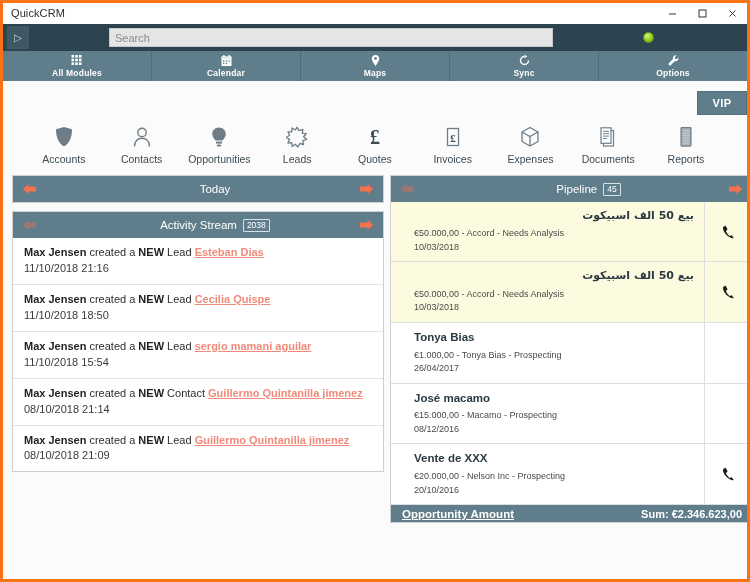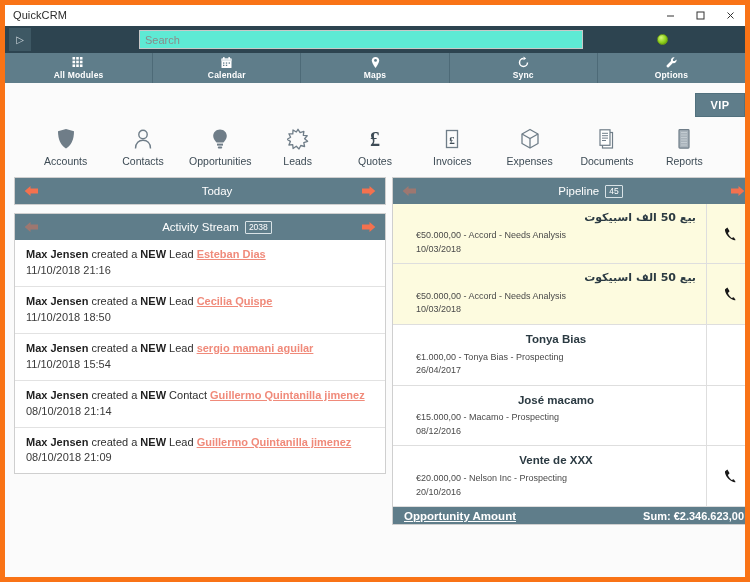--- a/index.html
+++ b/index.html
@@ -4,21 +4,21 @@
 <style>
   * { box-sizing: border-box; margin: 0; padding: 0; }
   html, body {
     width: 750px; height: 582px;
     font-family: "Liberation Sans", sans-serif;
     background: #ffffff;
     overflow: hidden;
   }
   .window {
     width: 750px; height: 582px;
-    border: 5px solid #f97316;
+    border: 3px solid #f97316;
     background: #fbfbfb;
     display: flex; flex-direction: column;
     position: relative;
   }
   
   .titlebar {
     height: 21px; flex: 0 0 21px;
     background: #ffffff;
     display: flex; align-items: center;
     border-bottom: 1px solid #ffffff;
@@ -44,23 +44,23 @@
   }
   .back-tab {
     width: 22px; height: 23px;
     background: #3e5864;
     display: flex; align-items: center; justify-content: center;
     color: #cfd8dd; font-size: 10px;
     margin-right: 4px;
   }
   .search-input {
     flex: 0 0 444px;
-    margin-left: 104px;
+    margin-left: 76px;
     height: 19px;
-    background: #5eead4;
+    background: #e5e5e5;
     border: 1px solid #c8c8c8;
     font-size: 11px;
     color: #777;
     padding: 0 5px;
     font-family: "Liberation Sans", sans-serif;
     outline: none;
   }
   .search-input::placeholder { color: #8b8b8b; }
   .status-dot-wrap {
     flex: 1; display: flex; align-items: center; justify-content: center;
@@ -175,21 +175,20 @@
     border-bottom: 1px solid #dedede;
     min-height: 51px;
     padding-left: 12px;
   }
   .pipe-row.hl { background: #fdfbdf; }
   .pipe-main { flex: 1; padding: 7px 10px 7px 11px; }
   .pipe-title {
     font-size: 11.5px; font-weight: bold; color: #2b3a42;
     margin-bottom: 4px;
     line-height: 1.3;
-    text-align: center;
   }
   .pipe-title.rtl { direction: rtl; text-align: right; font-size: 11px;
                     font-family: "DejaVu Sans", sans-serif; }
   .pipe-sub { font-size: 9px; color: #4a4a4a; line-height: 1.5; }
   .pipe-call {
     flex: 0 0 48px;
     border-left: 1px solid #dedede;
     display: flex; align-items: center; justify-content: center;
   }
   .pipe-call svg { display: block; }

